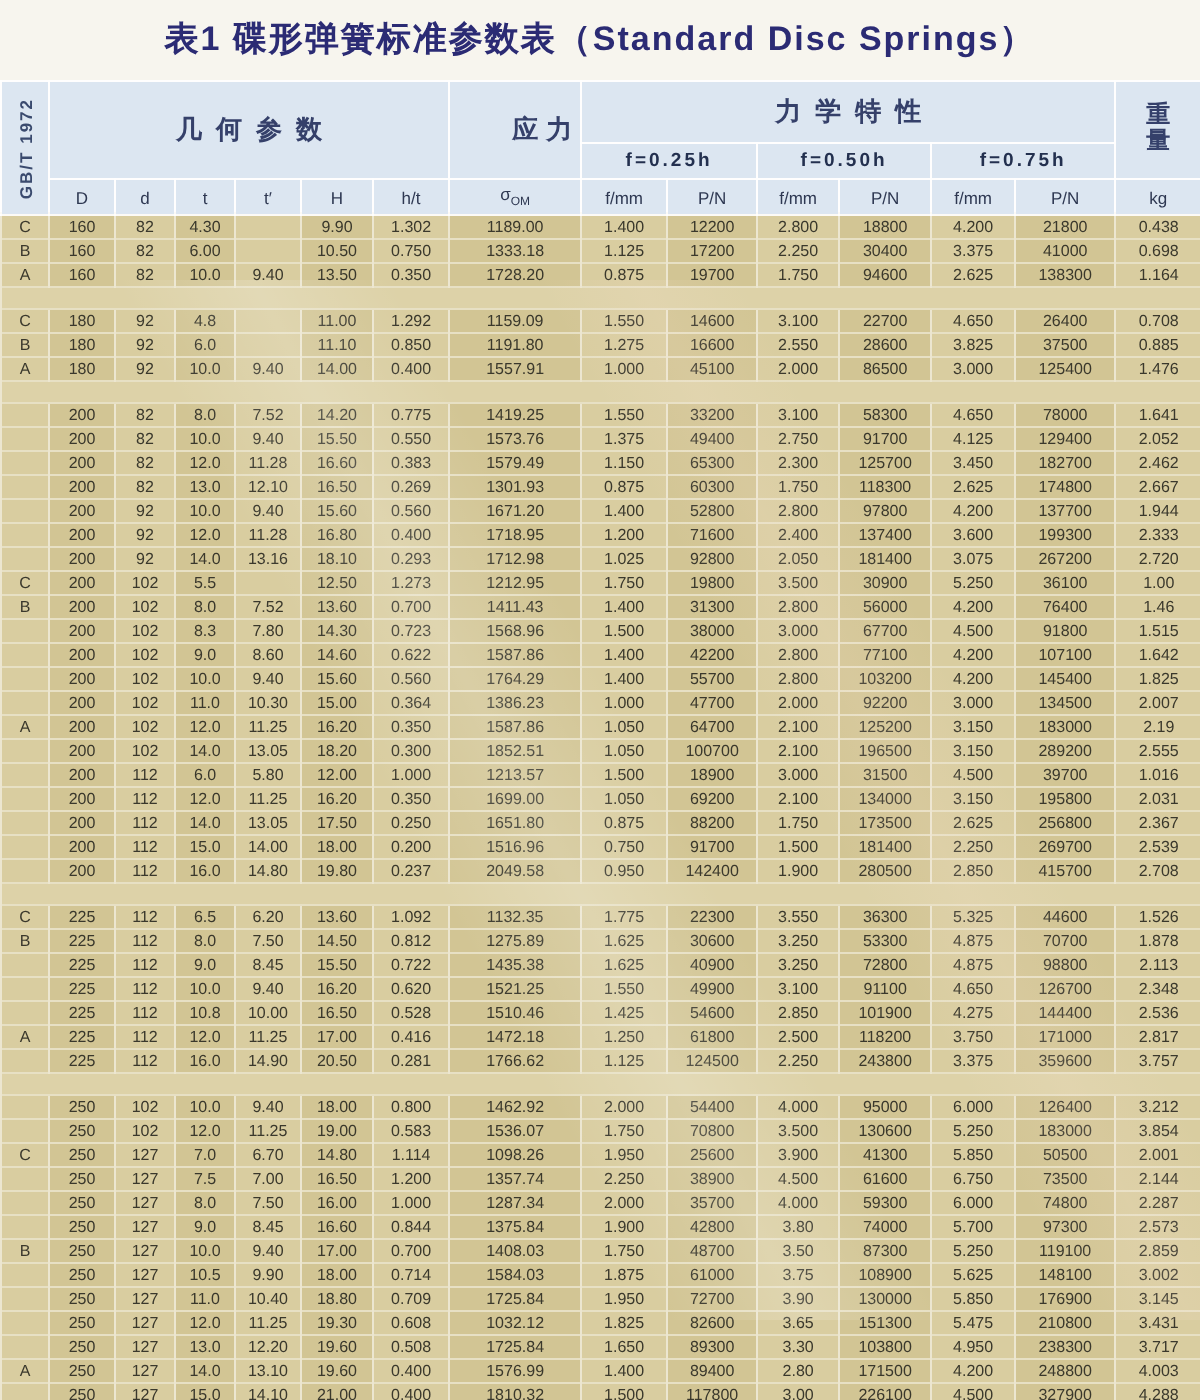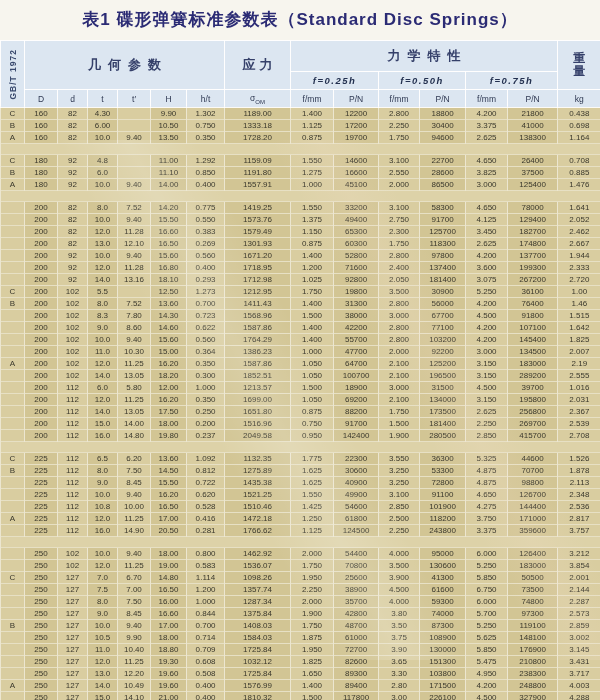--- a/index.html
+++ b/index.html
@@ -31,32 +31,32 @@
 
   thead th{
     background:#dce6f1; color:#35406a; font-weight:bold;
     border:1px solid rgba(255,255,255,0.9);
     padding:0; overflow:hidden;
   }
   thead tr.r1 th{height:30px;}
   thead tr.r2 th{height:17px;}
   thead tr.r3 th{height:17px;}
   th.grp{font-size:13px; letter-spacing:7px; text-indent:7px;}
-  th.stress{letter-spacing:4px; text-indent:4px;}
+  th.stress{letter-spacing:4px; text-indent:4px;text-align:right;}
   th.gb{vertical-align:middle;}
   .gb-text{
     writing-mode:vertical-rl; transform:rotate(180deg);
     margin:0 auto; font-size:8.5px; font-weight:bold;
     letter-spacing:1px; color:#3a4a6e; white-space:nowrap;
   }
   .weight-wrap{
     display:inline-block; width:14px; font-size:12px;
     line-height:13px; letter-spacing:0; text-indent:0; word-break:break-all;text-align:center;
   }
-  th.defl{font-size:9.5px; letter-spacing:1.5px; font-weight:bold; color:#23304f;font-style:italic;}
+  th.defl{font-size:9.5px; letter-spacing:1.5px; font-weight:bold; color:#23304f;}
   th.colname{font-size:8.5px; font-weight:normal; color:#2e3852;}
   th.colname .sub{font-size:6px; vertical-align:sub;}
 
   tbody td{
     height:11px; line-height:11px; padding:0;
     font-size:8px; text-align:center; white-space:nowrap; overflow:hidden;
     color:#3a382c;
     border-left:1px solid rgba(255,255,255,0.5);
     border-top:1px solid rgba(255,255,255,0.38);
     background:#d9cda0;
@@ -891,21 +891,21 @@
           <td>103800</td>
           <td>4.950</td>
           <td>238300</td>
           <td>3.717</td>
         </tr>
         <tr class="data-row">
           <td>A</td>
           <td>250</td>
           <td>127</td>
           <td>14.0</td>
-          <td>10.49</td>
+          <td>13.10</td>
           <td>19.60</td>
           <td>0.400</td>
           <td>1576.99</td>
           <td>1.400</td>
           <td>89400</td>
           <td>2.80</td>
           <td>171500</td>
           <td>4.200</td>
           <td>248800</td>
           <td>4.003</td>

